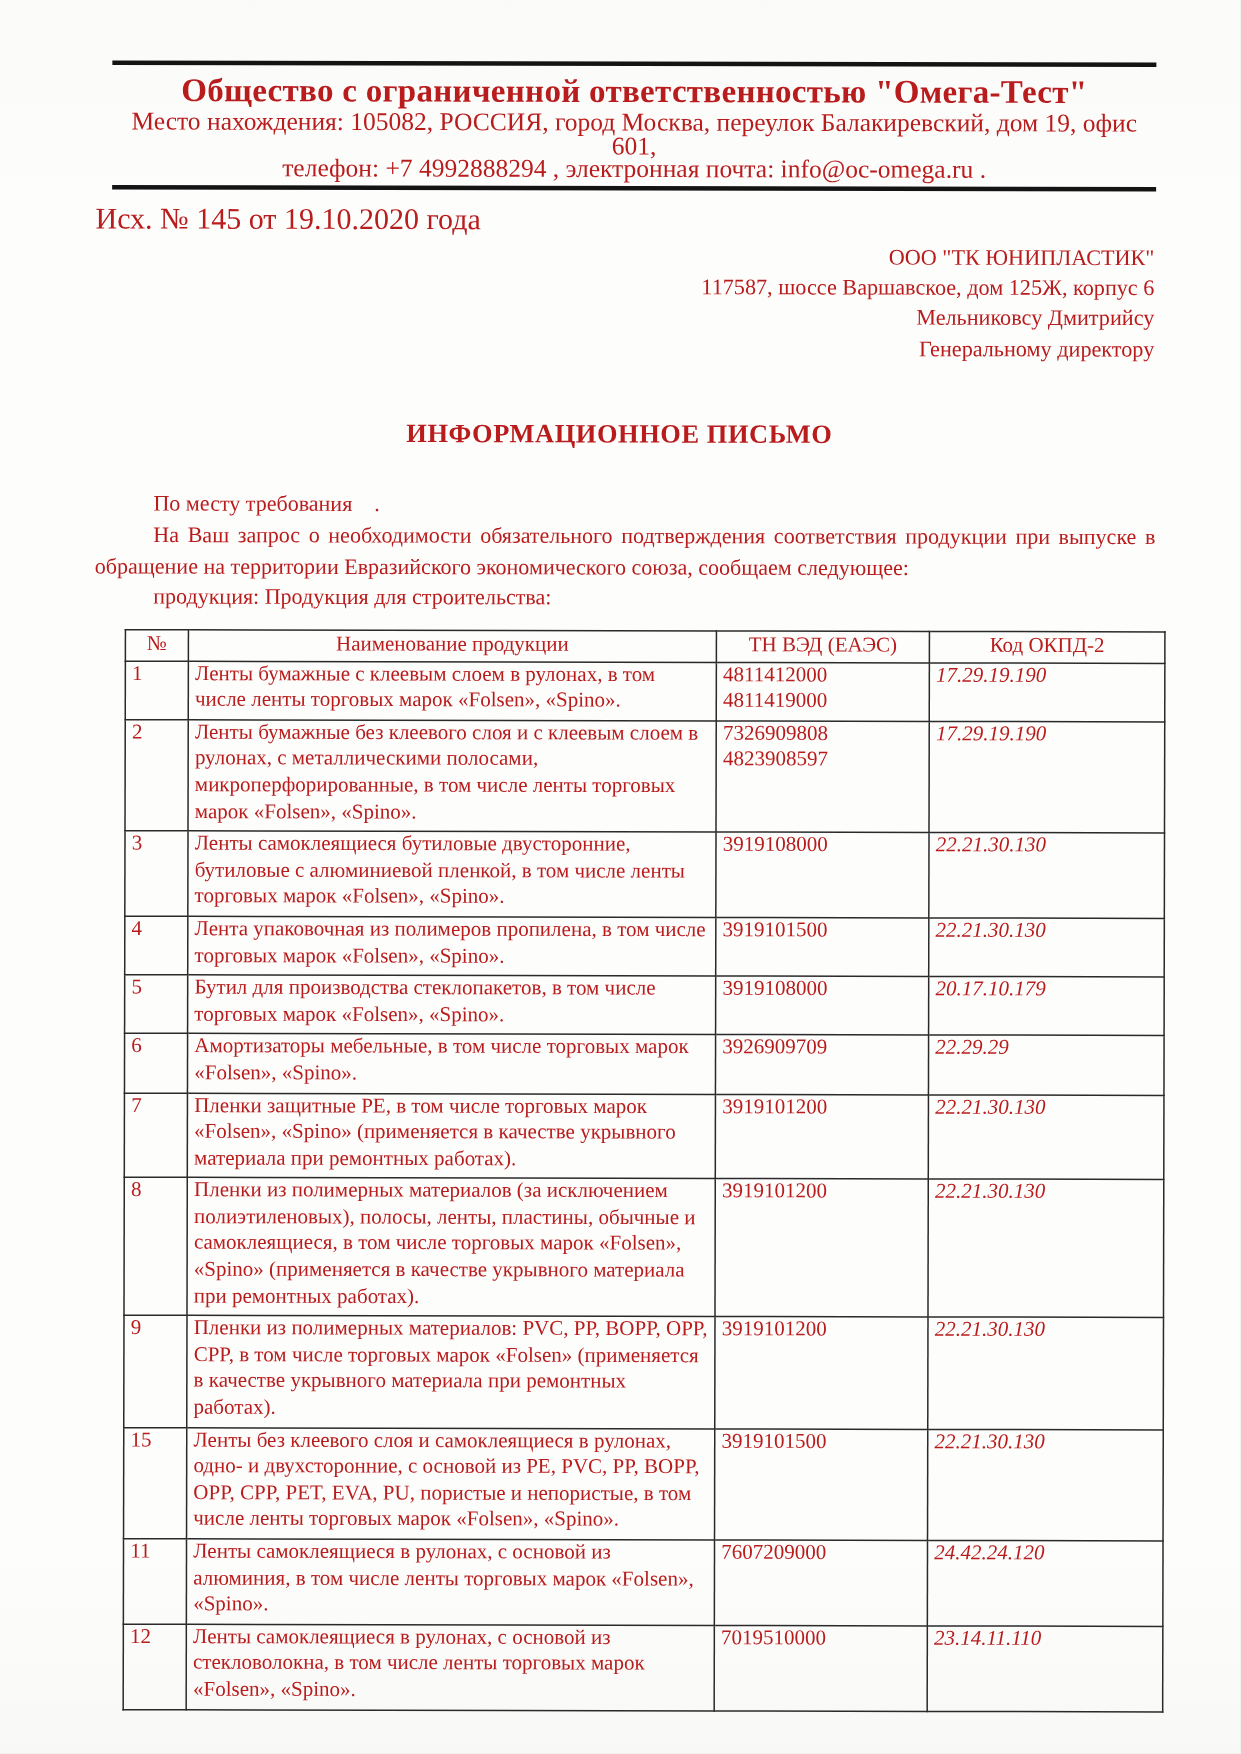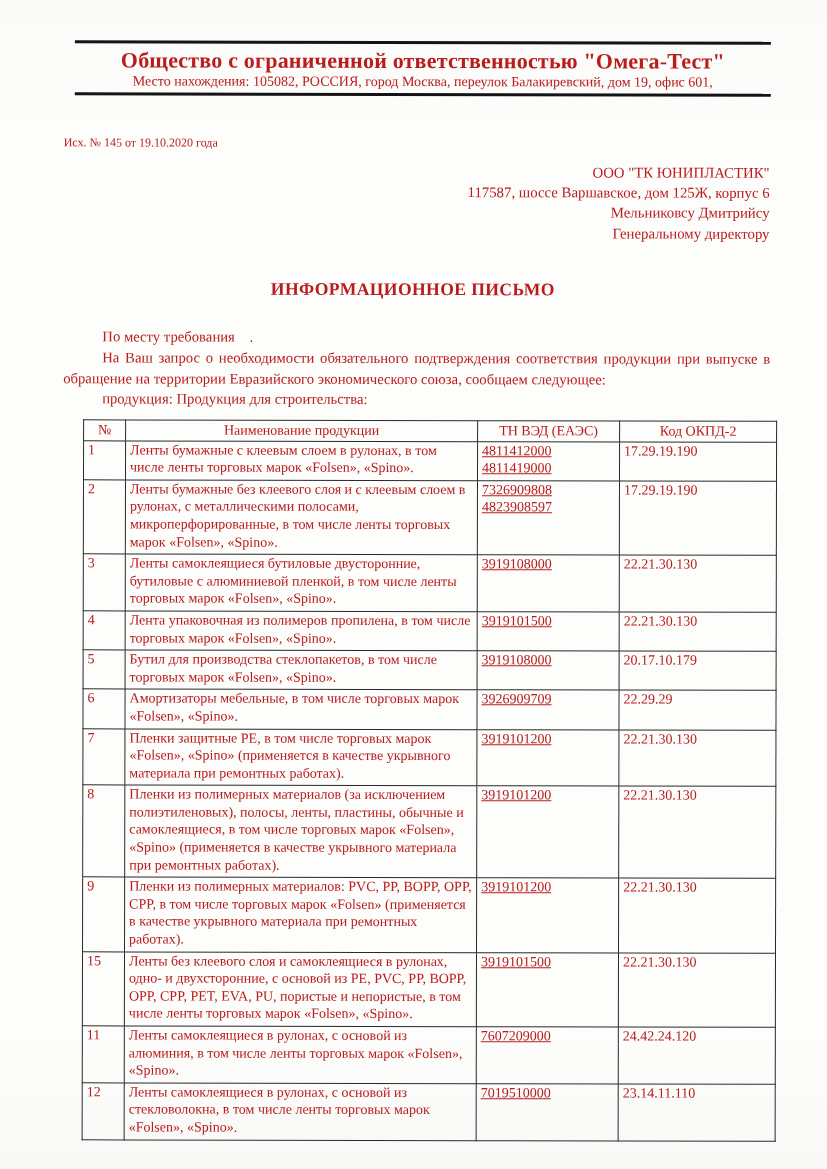--- a/index.html
+++ b/index.html
@@ -19,23 +19,23 @@
     position:absolute;top:41px;left:75px;right:56px;
     border-top:3px solid #141414;
     border-bottom:3px solid #141414;
     padding:3px 0 3px 0;
     text-align:center;
   }
   .company-name{
     font-size:22px;font-weight:bold;letter-spacing:0.2px;
     line-height:27px;margin:0;
   }
-  .address-line{font-size:14px;line-height:15.5px;margin:0;}
-
-  .ref{position:absolute;top:136px;left:64px;font-size:12px;}
+  .address-line{font-size:17px;line-height:15.5px;margin:0;}
+
+  .ref{position:absolute;top:136px;left:64px;font-size:20px;}
 
   .recipient{
     position:absolute;top:162px;right:57px;
     text-align:right;font-size:14.8px;line-height:20.2px;
   }
 
   .doc-title{
     position:absolute;top:279px;left:0;right:0;
     text-align:center;font-size:17.6px;font-weight:bold;letter-spacing:0.4px;
   }
@@ -62,39 +62,40 @@
     vertical-align:top;
     padding:0px 4px 3px 4px;
     line-height:17.6px;
   }
   table.products th{
     font-weight:normal;text-align:center;
     padding:1px 2px 1px 2px;
   }
   td.c-num{padding-left:3px;}
   td.c-name{padding-left:6px;}
-  td.c-tnved{white-space:pre-line;text-decoration:underline;}
-  td.c-okpd{padding-left:6px;}
+  td.c-tnved{white-space:pre-line;}
+  td.c-okpd{padding-left:6px;font-style:italic;}
 
   
   .scan-shade{
     position:absolute;inset:0;pointer-events:none;
     background:linear-gradient(180deg,rgba(0,0,0,0.012),rgba(0,0,0,0) 12%,rgba(0,0,0,0) 88%,rgba(0,0,0,0.02));
   }
 </style>
 </head>
 <body>
 
 <div class="page">
   <div class="scan-shade"></div>
   <div class="tilt">
 
     <div class="letterhead">
       <p class="company-name">Общество с ограниченной ответственностью "Омега-Тест"</p>
       <p class="address-line">Место нахождения: 105082, РОССИЯ, город Москва, переулок Балакиревский, дом 19, офис 601,</p>
+      <p class="address-line">телефон:  +7 4992888294 , электронная почта: info@oc-omega.ru .</p>
     </div>
 
     <div class="ref">Исх. № 145 от 19.10.2020 года</div>
 
     <div class="recipient">
       <div>ООО "ТК ЮНИПЛАСТИК"</div>
       <div>117587, шоссе Варшавское, дом 125Ж, корпус 6</div>
       <div>Мельниковсу Дмитрийсу</div>
       <div>Генеральному директору</div>
     </div>

